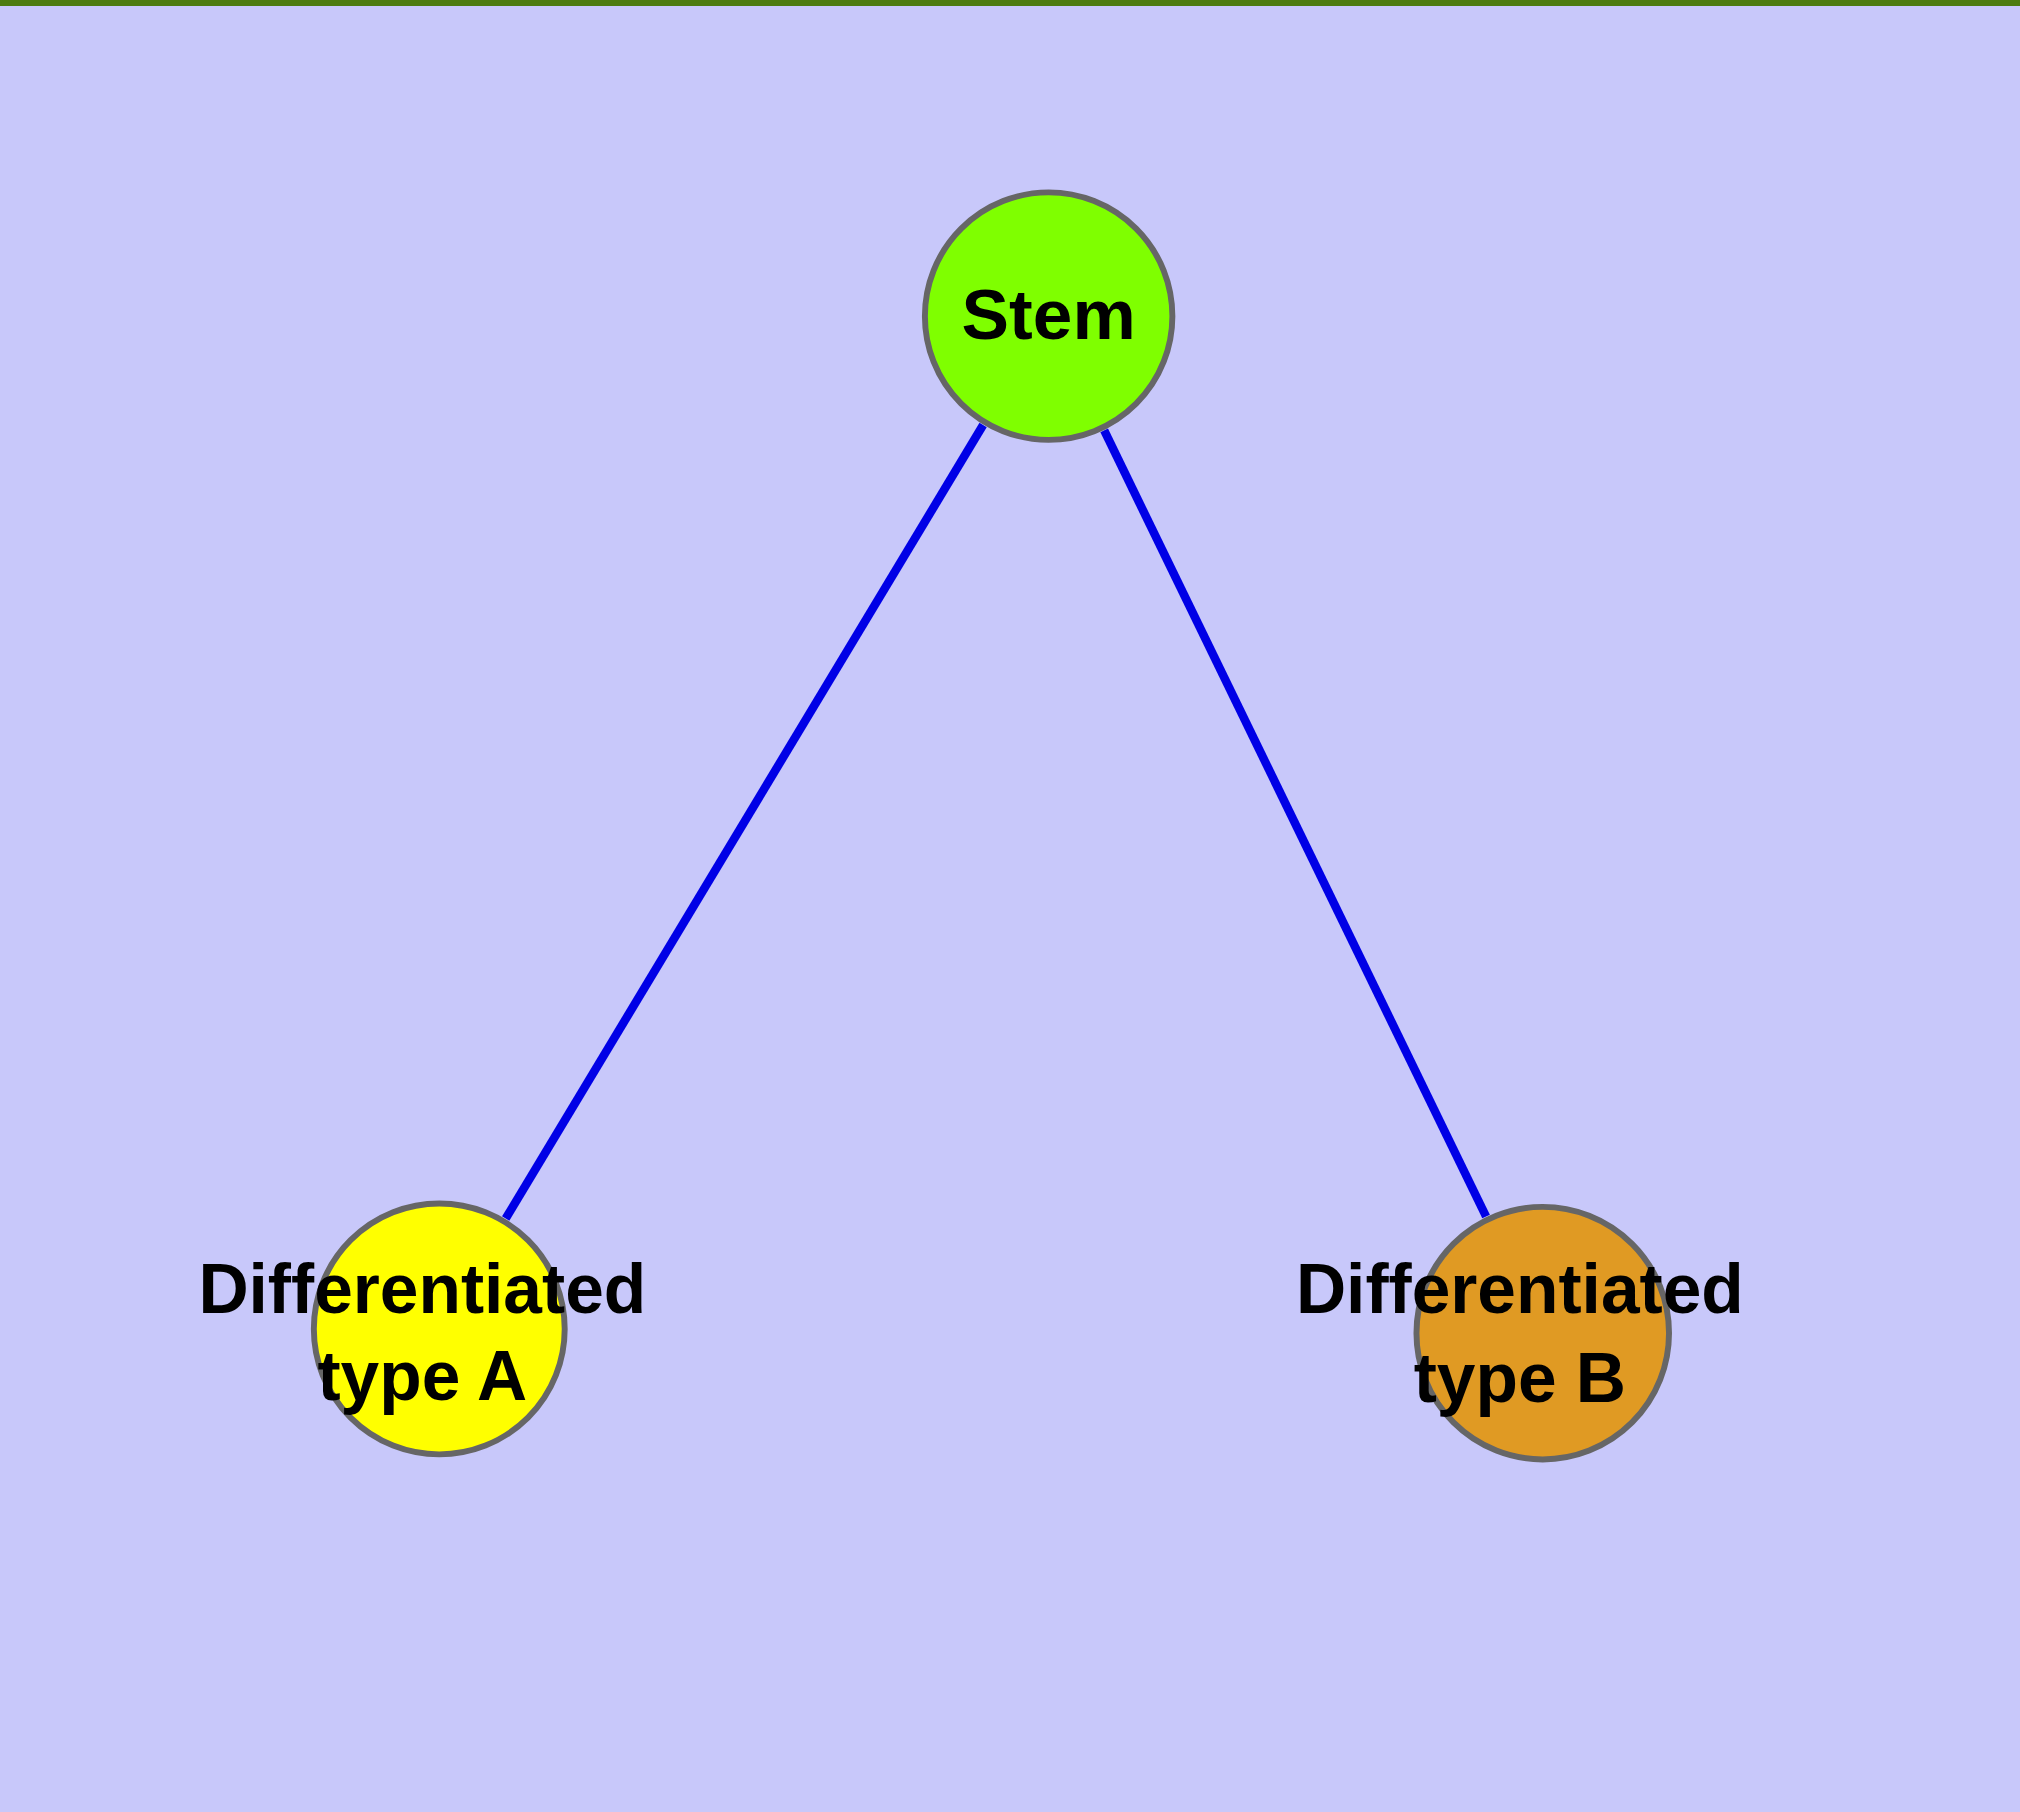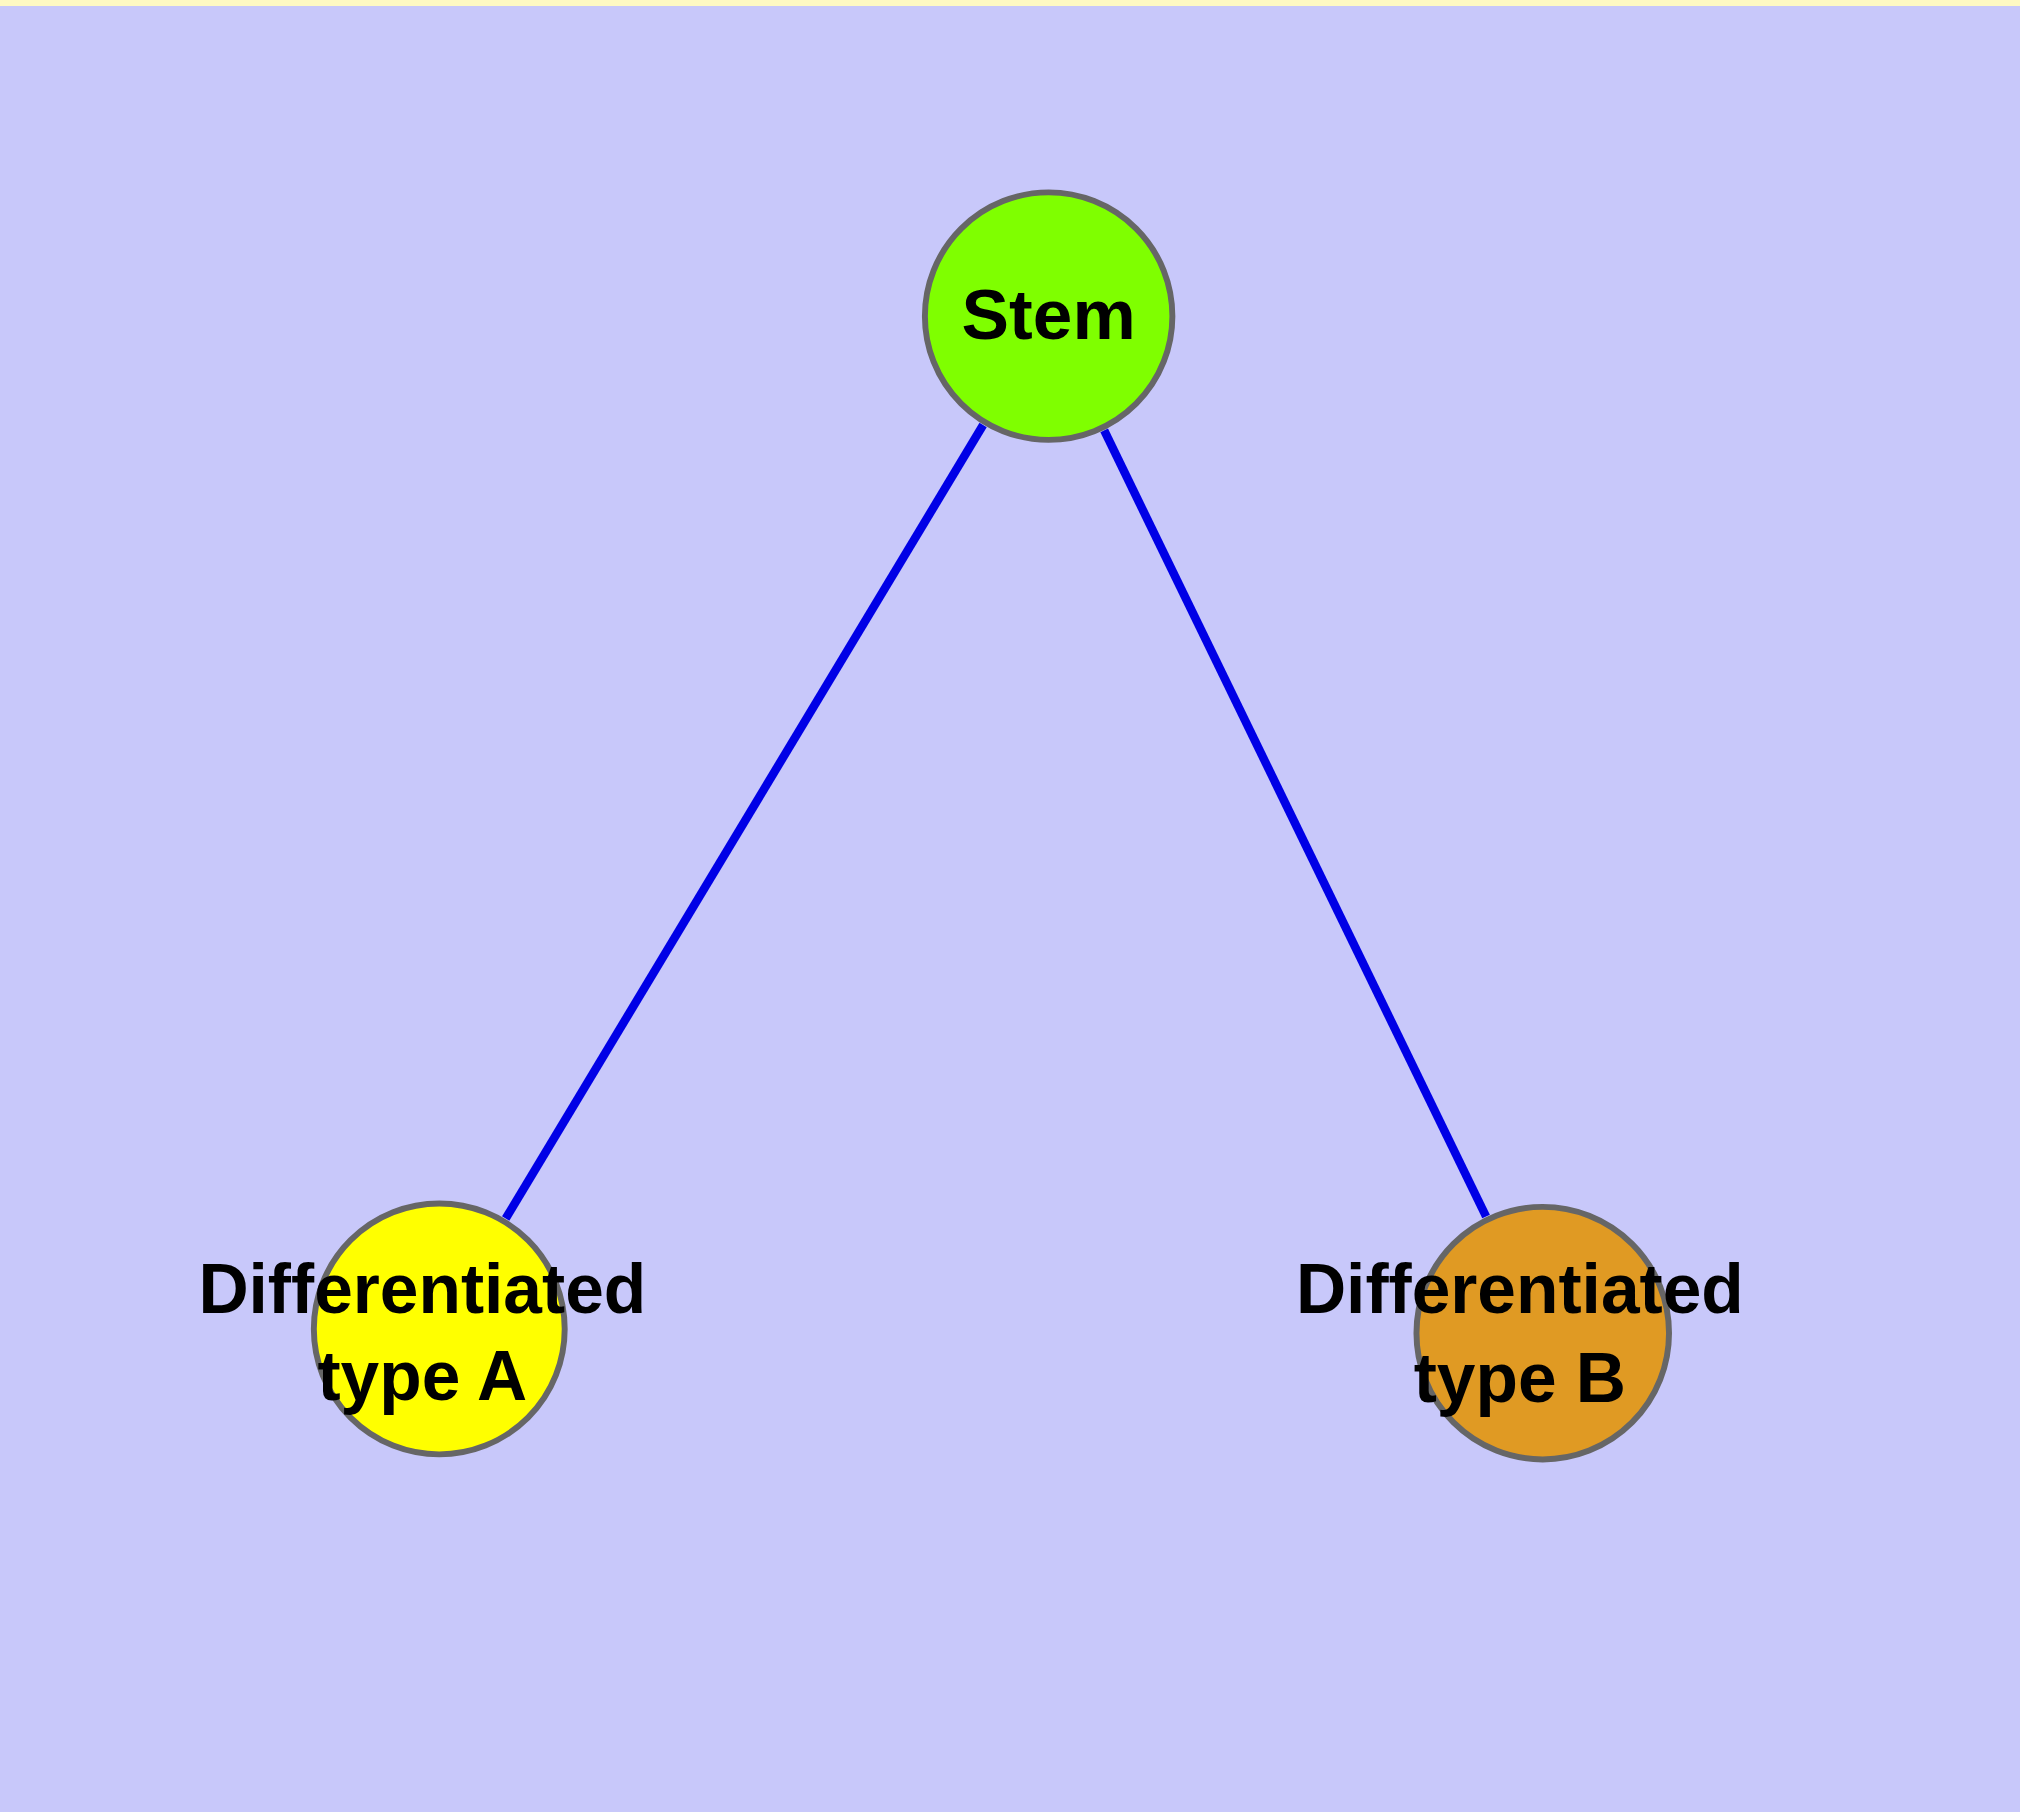--- a/index.html
+++ b/index.html
@@ -11,21 +11,21 @@
   body {
     width: 2021px;
     height: 1812px;
     overflow: hidden;
     font-family: "Liberation Sans", sans-serif;
   }
   #canvas {
     position: relative;
     width: 2021px;
     height: 1812px;
-    background: #fef9c3;
+    background: #4d7c0f;
   }
   #plot-bg {
     position: absolute;
     left: 0;
     top: 6px;
     width: 2021px;
     height: 1806px;
     background: #c8c8fa;
   }
   svg#graph {

